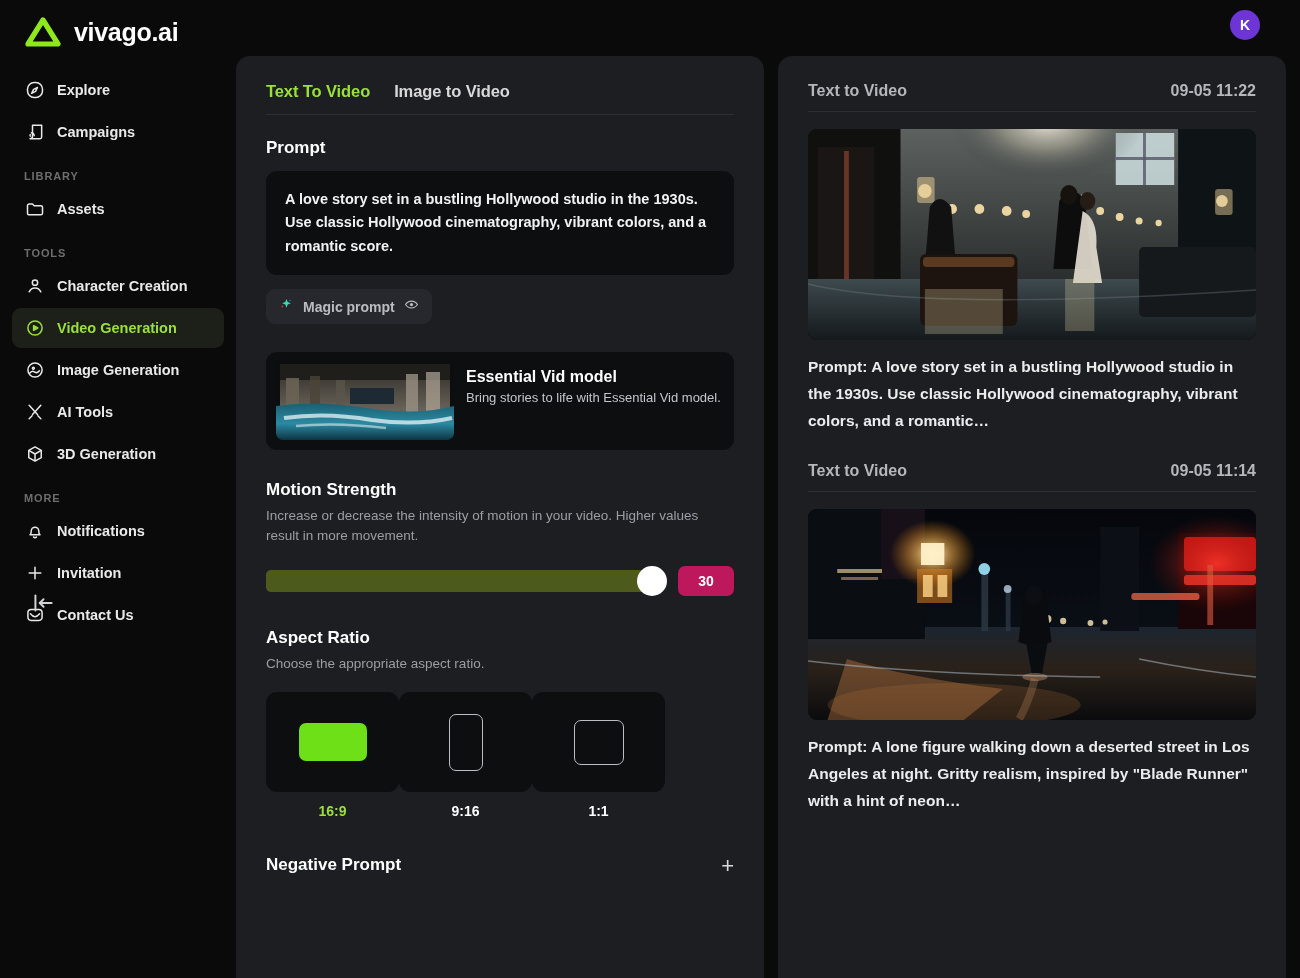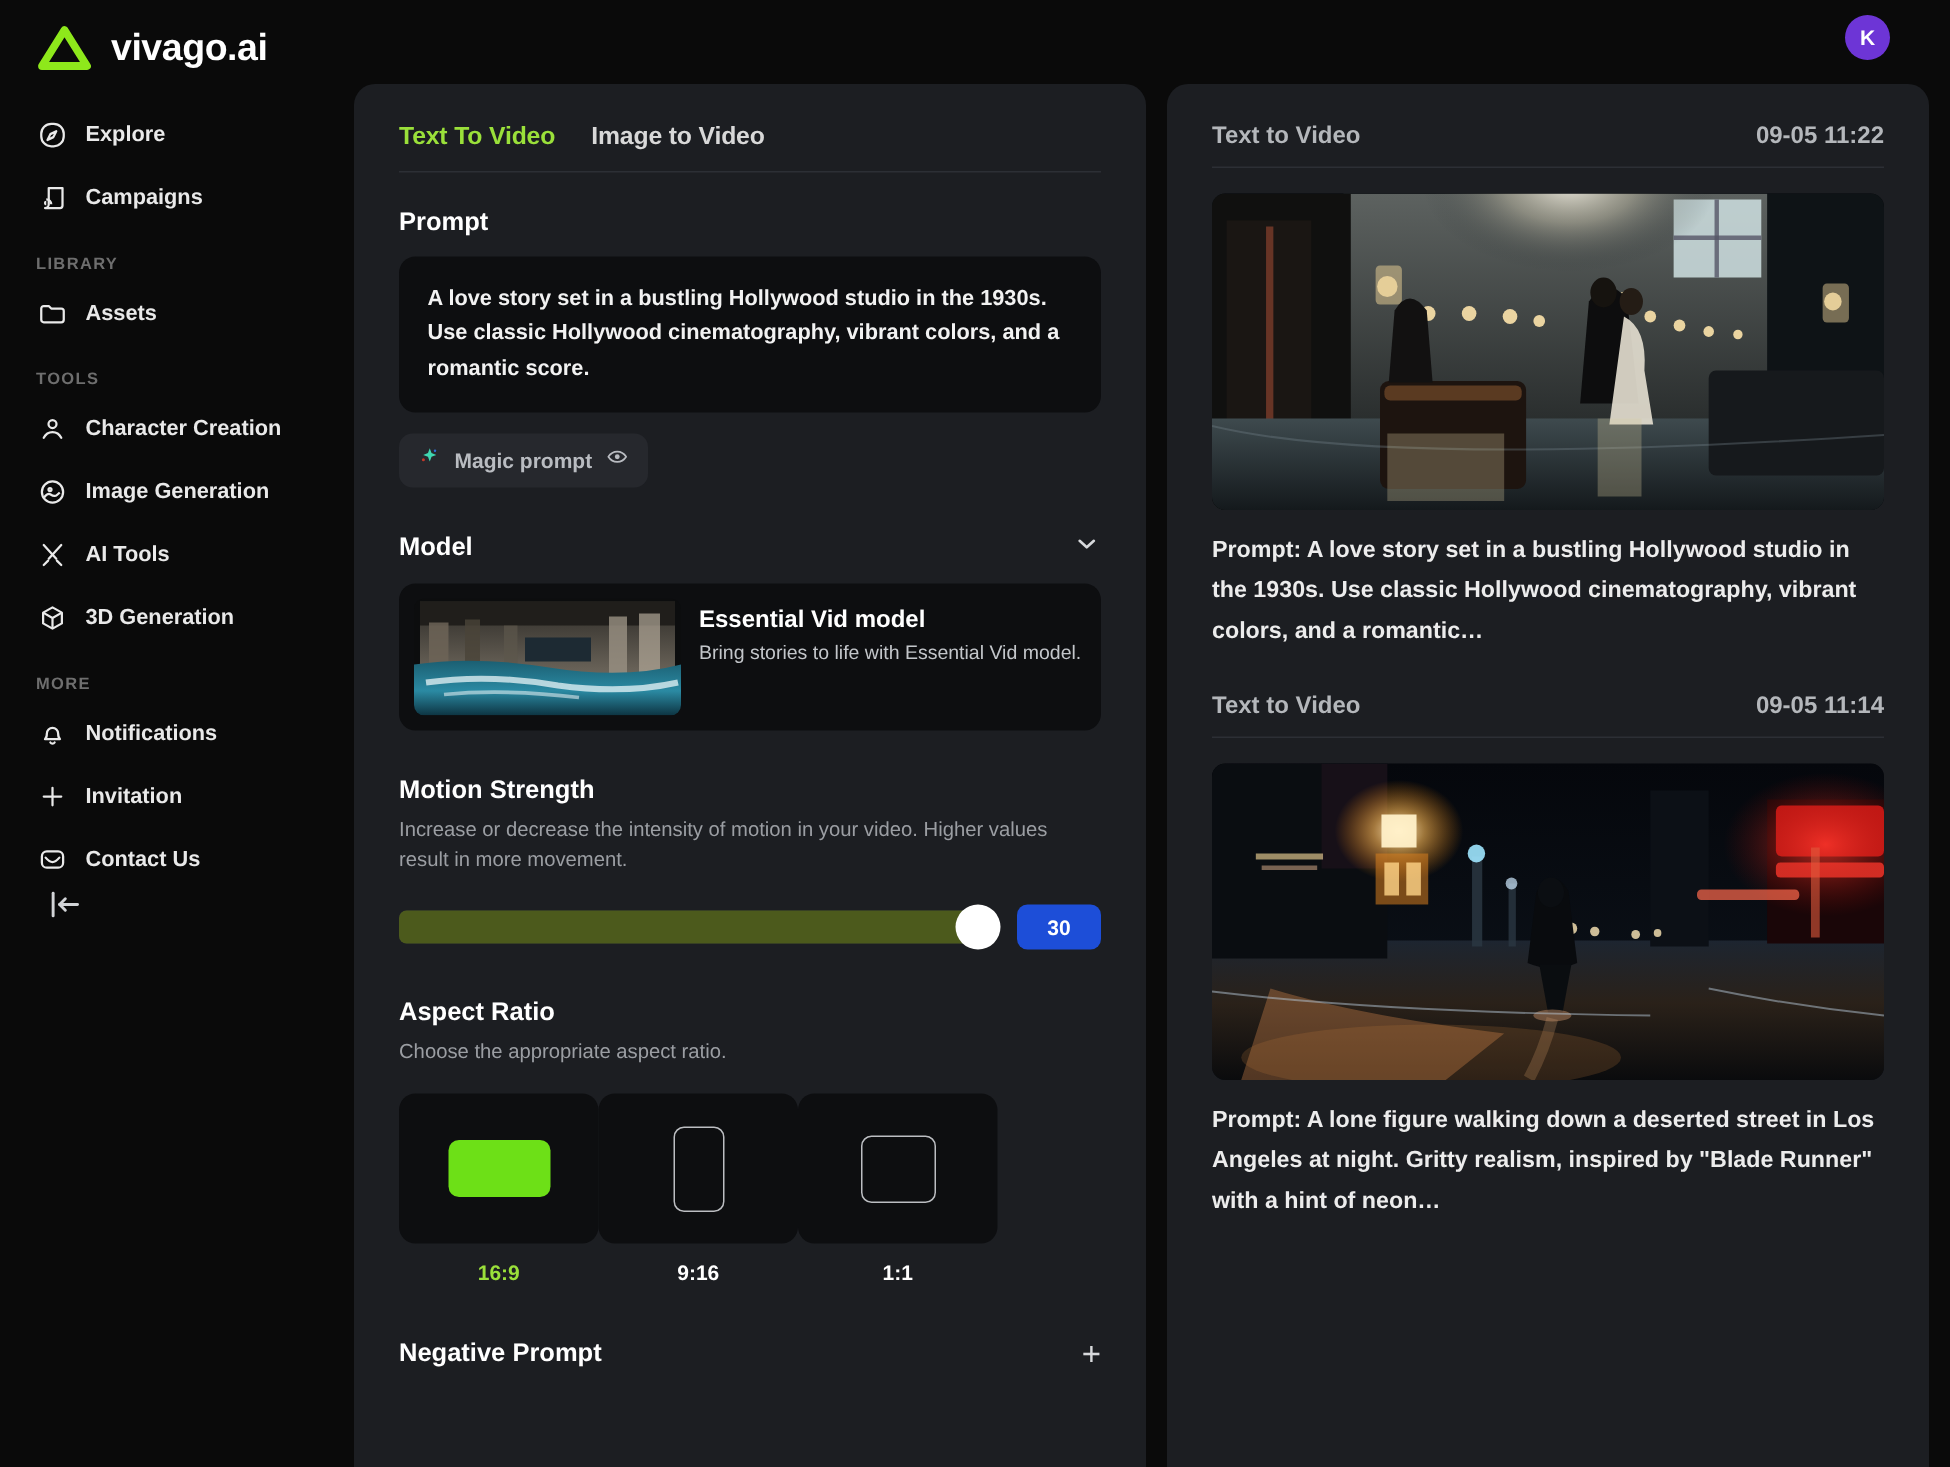--- a/index.html
+++ b/index.html
@@ -93,21 +93,21 @@
     position: relative; flex: 1; height: 22px; border-radius: 5px;
     background: #2b2e33; overflow: visible;
   }
   .slider-fill { position: absolute; left:0; top:0; bottom:0; background: #4c5a1c; border-radius: 5px; }
   .slider-knob {
     position: absolute; top: 50%; transform: translate(-50%, -50%);
     width: 30px; height: 30px; border-radius: 50%; background: #ffffff;
     cursor: pointer;
   }
   .slider-value {
-    width: 56px; height: 30px; flex: 0 0 56px; background: #1d4ed8; border-radius: 7px;
+    width: 56px; height: 30px; flex: 0 0 56px; background: #be185d; border-radius: 7px;
     display: flex; align-items: center; justify-content: center;
     font-size: 14px; font-weight: 700; color: #ffffff;
   }
 
   .aspect-block { margin-top: 32px; }
   .aspect-row { display: flex; margin-top: 19px; }
   .aspect-item { width: 133px; cursor: pointer; }
   .aspect-tile {
     width: 133px; height: 100px; border-radius: 11px; background: #0d0e10;
     display: flex; align-items: center; justify-content: center;
@@ -202,20 +202,29 @@
       <div class="nav-item">
         <span class="ico">
           <svg width="20" height="20" viewBox="0 0 24 24" fill="none" stroke="#e9e9e9" stroke-width="1.8">
             <circle cx="12" cy="8" r="3.2"></circle>
               <path d="M5 19c1.6-3.2 4.1-4.6 7-4.6s5.4 1.4 7 4.6" stroke-linecap="round"></path>
           </svg>
         </span>
         <span>Character Creation</span>
       </div>
 
+      <div class="nav-item active">
+        <span class="ico">
+          <svg width="20" height="20" viewBox="0 0 24 24" fill="none" stroke="#9ae03a" stroke-width="1.8">
+            <circle cx="12" cy="12" r="8.5"></circle>
+              <path d="M10.3 9.2l5 2.8-5 2.8z" fill="#9ae03a" stroke-linejoin="round"></path>
+          </svg>
+        </span>
+        <span>Video Generation</span>
+      </div>
 
       <div class="nav-item">
         <span class="ico">
           <svg width="20" height="20" viewBox="0 0 24 24" fill="none" stroke="#e9e9e9" stroke-width="1.8">
             <circle cx="12" cy="12" r="8.5"></circle>
               <circle cx="10" cy="10" r="1.2"></circle>
               <path d="M5.2 16.4c2-2.6 3.8-3.4 5.3-2.4 1.9 1.3 3.5 1.9 5.3.2l2-1.8"></path>
           </svg>
         </span>
         <span>Image Generation</span>
@@ -308,28 +317,20 @@
         <span>
           <svg width="15" height="15" viewBox="0 0 24 24" fill="none" stroke="#b9bcc1" stroke-width="1.8">
             <path d="M2.5 12S6 6.5 12 6.5 21.5 12 21.5 12 18 17.5 12 17.5 2.5 12 2.5 12z" stroke-linejoin="round"></path>
             <circle cx="12" cy="12" r="2.6" fill="#b9bcc1" stroke="none"></circle>
           </svg>
         </span>
       </div>
     </div>
 
     <div class="model-block">
-      <div class="row-between">
-        <div class="section-title">Model</div>
-        <span>
-          <svg width="19" height="19" viewBox="0 0 24 24" fill="none" stroke="#d7d9dc" stroke-width="2.2" stroke-linecap="round" stroke-linejoin="round">
-            <path d="M6 9.5l6 5.5 6-5.5"></path>
-          </svg>
-        </span>
-      </div>
       <div class="model-card">
         <div class="model-thumb">
           <svg width="178" height="78" viewBox="0 0 178 78" preserveAspectRatio="none">
             <defs>
               <linearGradient id="mw" x1="0" y1="0" x2="0" y2="1">
                 <stop offset="0%" stop-color="#1b5f72"></stop>
                   <stop offset="55%" stop-color="#2b8aa3"></stop>
                   <stop offset="100%" stop-color="#0d3442"></stop>
               </linearGradient>
               <linearGradient id="mh" x1="0" y1="0" x2="0" y2="1">

